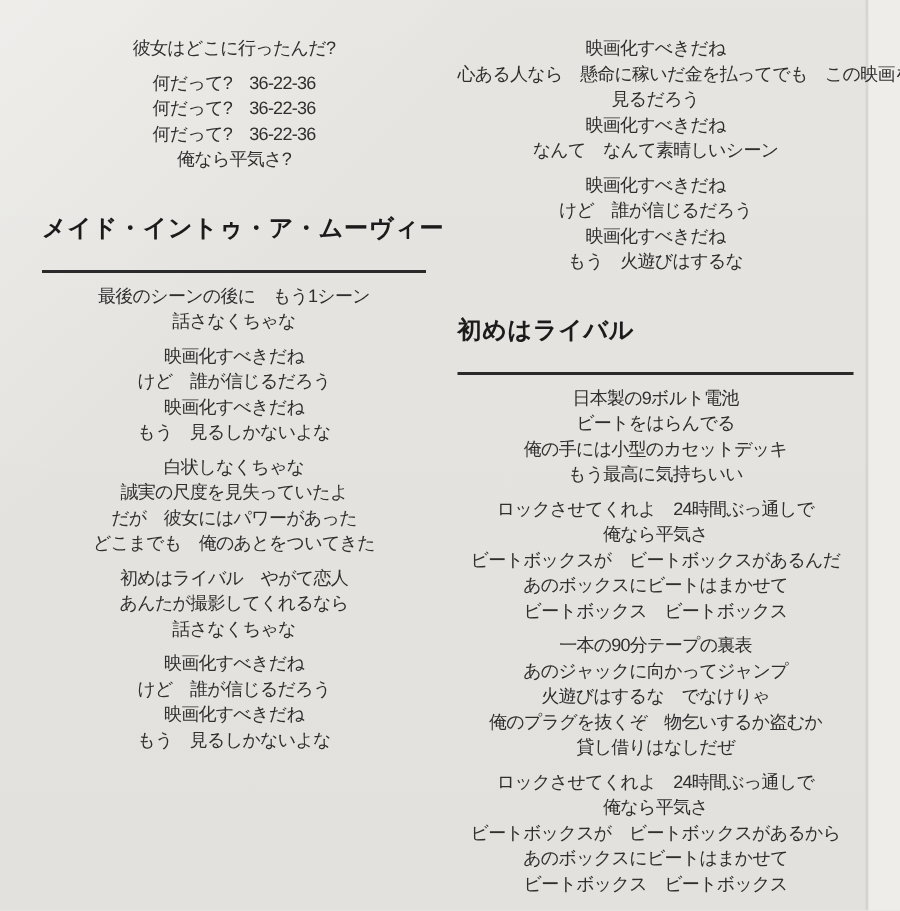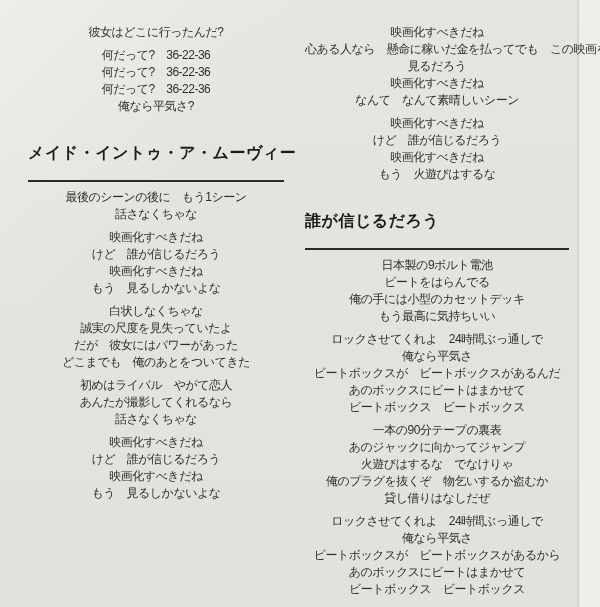--- a/index.html
+++ b/index.html
@@ -124,21 +124,21 @@
       <div class="line">見るだろう</div>
       <div class="line">映画化すべきだね</div>
       <div class="line">なんて　なんて素晴しいシーン</div>
     </div>
     <div class="stanza">
       <div class="line">映画化すべきだね</div>
       <div class="line">けど　誰が信じるだろう</div>
       <div class="line">映画化すべきだね</div>
       <div class="line">もう　火遊びはするな</div>
     </div>
-    <div class="heading">誰が信じるだろう</div>
+    <div class="heading">初めはライバル</div>
     <div class="stanza">
       <div class="line">日本製の9ボルト電池</div>
       <div class="line">ビートをはらんでる</div>
       <div class="line">俺の手には小型のカセットデッキ</div>
       <div class="line">もう最高に気持ちいい</div>
     </div>
     <div class="stanza">
       <div class="line">ロックさせてくれよ　24時間ぶっ通しで</div>
       <div class="line">俺なら平気さ</div>
       <div class="line">ビートボックスが　ビートボックスがあるんだ</div>

